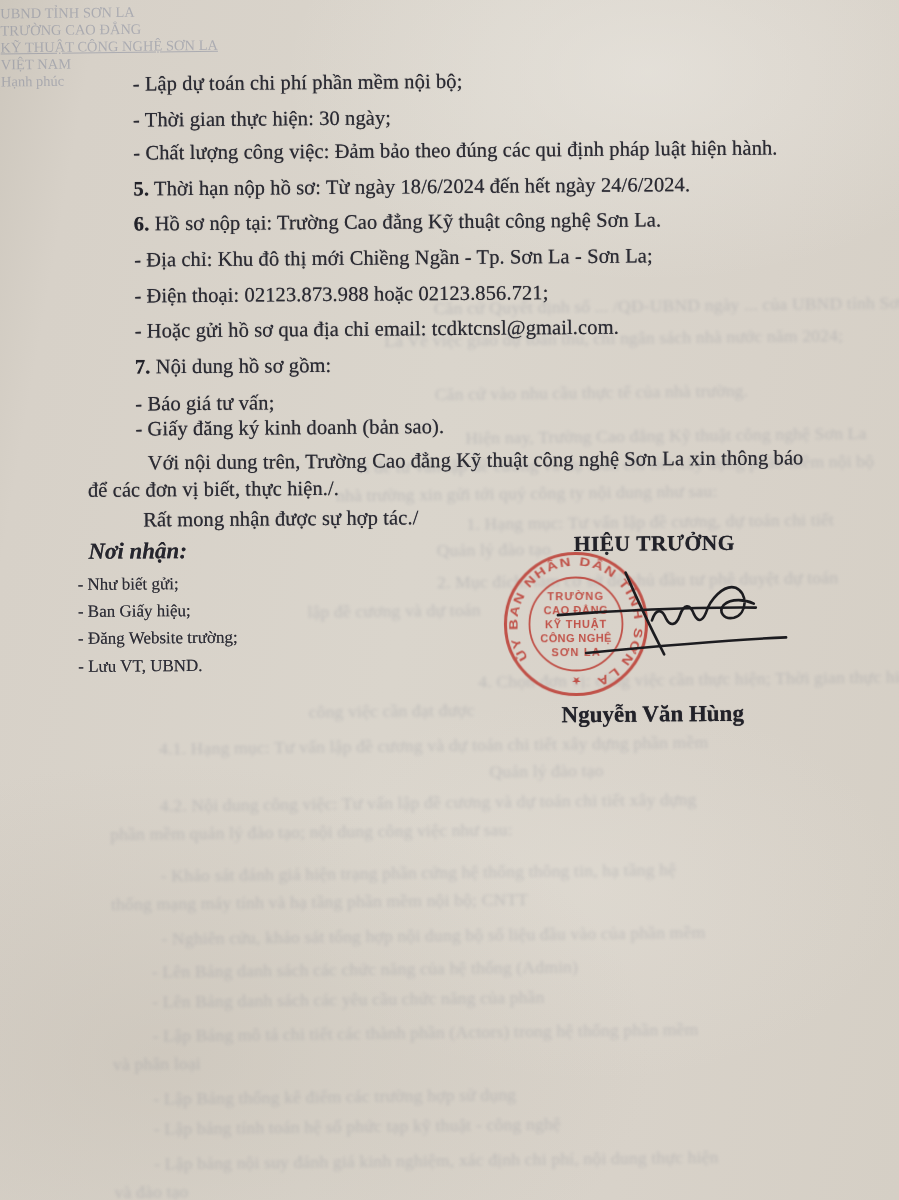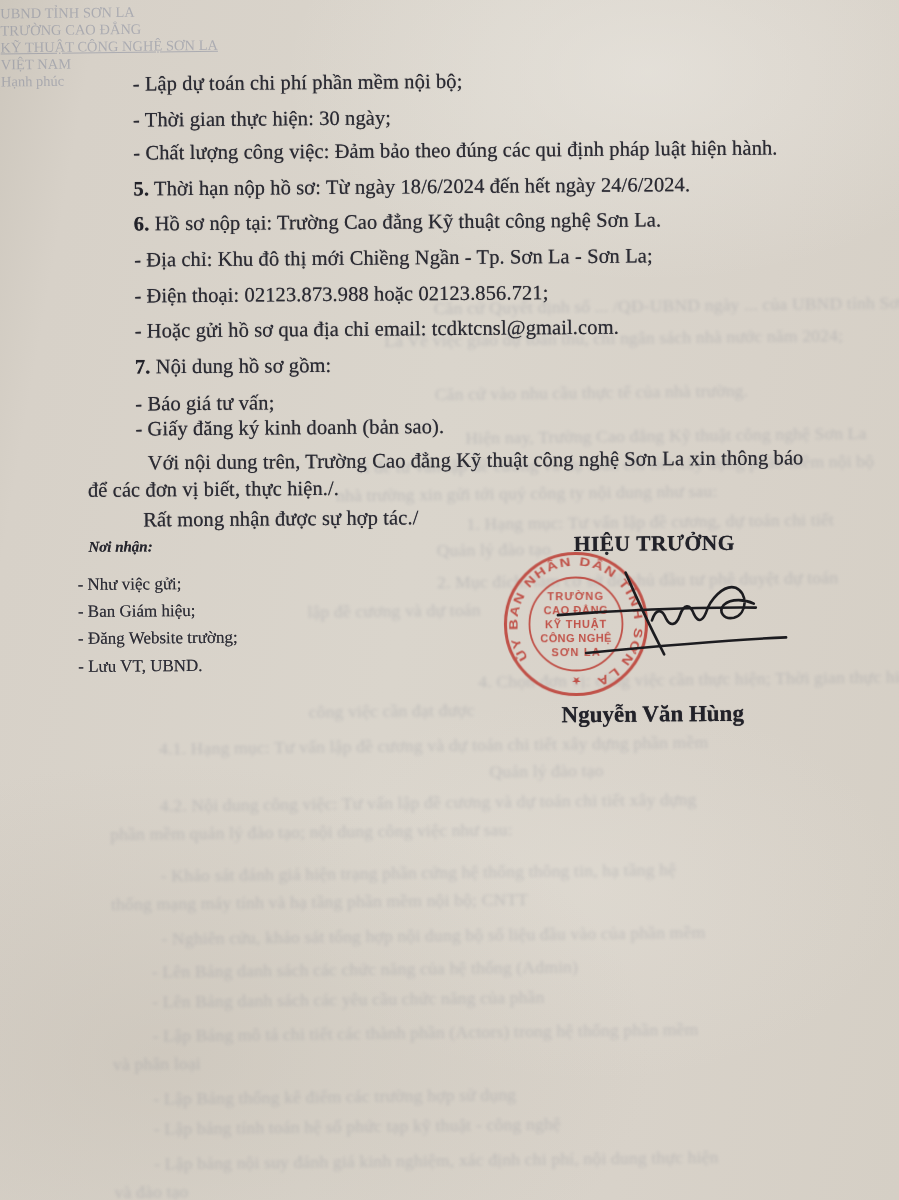--- a/index.html
+++ b/index.html
@@ -9,21 +9,21 @@
       radial-gradient(520px 300px at 72% 6%, rgba(236,233,227,.55), rgba(236,233,227,0) 70%),
       radial-gradient(700px 420px at 18% 88%, rgba(188,180,168,.35), rgba(188,180,168,0) 70%),
       radial-gradient(420px 260px at 66% 74%, rgba(230,226,218,.35), rgba(230,226,218,0) 75%),
       linear-gradient(100deg, #cdc7bd 0%, #d7d1c8 9%, #dad5cc 46%, #d8d2c9 74%, #d5cfc5 100%);
     font-family:"Liberation Serif","DejaVu Serif",serif;
   }
   .content{position:absolute;inset:0;transform:rotate(-0.45deg);transform-origin:50% 10%;}
   .line{position:absolute;white-space:nowrap;font-size:20.5px;color:#2b2b33;
         text-shadow:0 0 .7px rgba(43,43,51,.75);letter-spacing:.1px;}
   .line .pfx{font-weight:bold;color:#222229;}
-  .noinhan{position:absolute;font-size:15px;font-weight:bold;font-style:italic;color:#26262e;
+  .noinhan{position:absolute;font-size:23px;font-weight:bold;font-style:italic;color:#26262e;
            text-shadow:0 0 .6px rgba(38,38,46,.7);}
   .recipient{position:absolute;white-space:nowrap;font-size:17px;color:#2d2d36;
              text-shadow:0 0 .6px rgba(45,45,54,.7);}
   .sig-title{position:absolute;left:561px;top:533px;width:180px;text-align:center;
              font-size:21.5px;font-weight:bold;letter-spacing:.5px;color:#222229;
              text-shadow:0 0 .7px rgba(34,34,41,.8);}
   .sig-name{position:absolute;left:548px;top:703px;width:200px;text-align:center;
             font-size:23px;font-weight:bold;color:#222229;text-shadow:0 0 .7px rgba(34,34,41,.8);}
   .stamp{position:absolute;left:496px;top:549px;width:152px;height:152px;opacity:.94;
          filter:blur(.2px);}
@@ -86,22 +86,22 @@
     <div class="line" style="left:133px;top:282px">- Điện thoại: 02123.873.988 hoặc 02123.856.721;</div>
     <div class="line" style="left:133px;top:317px">- Hoặc gửi hồ sơ qua địa chỉ email: tcdktcnsl@gmail.com.</div>
     <div class="line" style="left:133px;top:353px"><span class="pfx">7.</span><span> Nội dung hồ sơ gồm:</span></div>
     <div class="line" style="left:133px;top:390px">- Báo giá tư vấn;</div>
     <div class="line" style="left:133px;top:415px">- Giấy đăng ký kinh doanh (bản sao).</div>
     <div class="line" style="left:145px;top:449px">Với nội dung trên, Trường Cao đẳng Kỹ thuật công nghệ Sơn La xin thông báo</div>
     <div class="line" style="left:85px;top:476px">để các đơn vị biết, thực hiện./.</div>
     <div class="line" style="left:140px;top:506px">Rất mong nhận được sự hợp tác./</div>
 
     <div class="noinhan" style="left:85px;top:536px">Nơi nhận:</div>
-    <div class="recipient" style="left:74px;top:572px">- Như việc gửi;</div>
-    <div class="recipient" style="left:74px;top:599px">- Ban Giám hiệu;</div>
+    <div class="recipient" style="left:74px;top:572px">- Như biết gửi;</div>
+    <div class="recipient" style="left:74px;top:599px">- Ban Giấy hiệu;</div>
     <div class="recipient" style="left:74px;top:626px">- Đăng Website trường;</div>
     <div class="recipient" style="left:74px;top:654px">- Lưu VT, UBND.</div>
 
     <div class="sig-title">HIỆU TRƯỞNG</div>
 
     <svg class="stamp" viewBox="0 0 152 152">
       <circle cx="76" cy="76" r="70.5" fill="none" stroke="#bf4a41" stroke-width="3.1"></circle>
       <circle cx="76" cy="76" r="46.5" fill="none" stroke="#bf4a41" stroke-width="1.8"></circle>
       <defs>
         <path id="ringPath" d="M 28.1,109.6 A 58.5,58.5 0 0 1 98,21.8 A 58.5,58.5 0 0 1 87.2,133.4" fill="none"></path>

